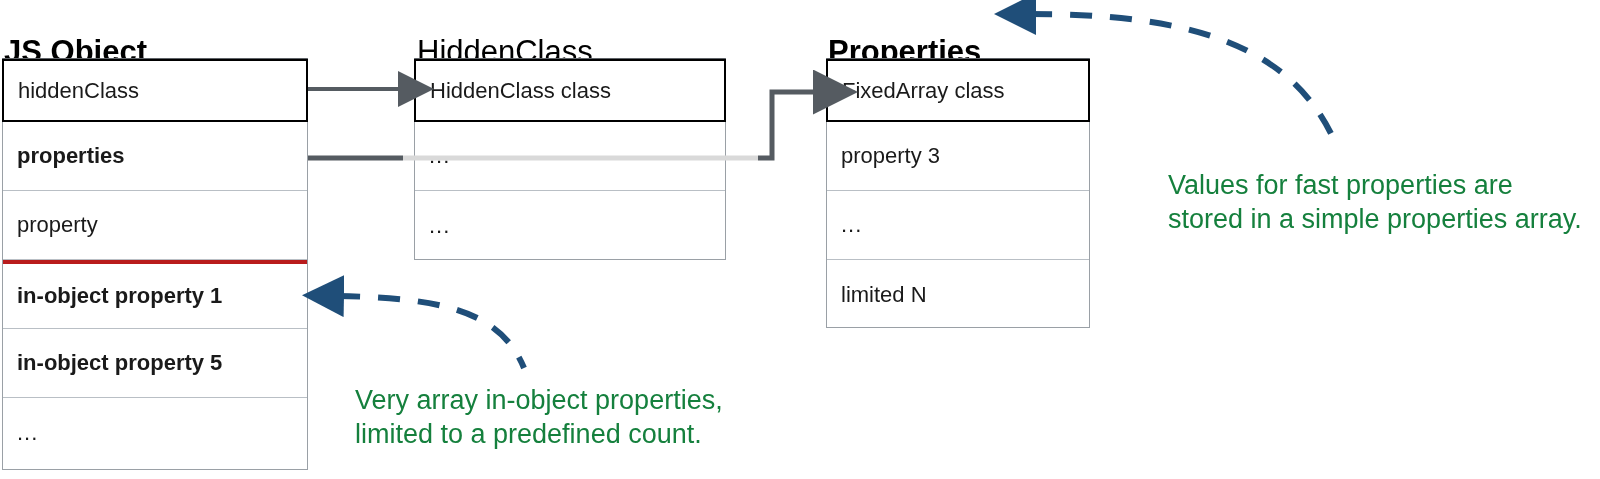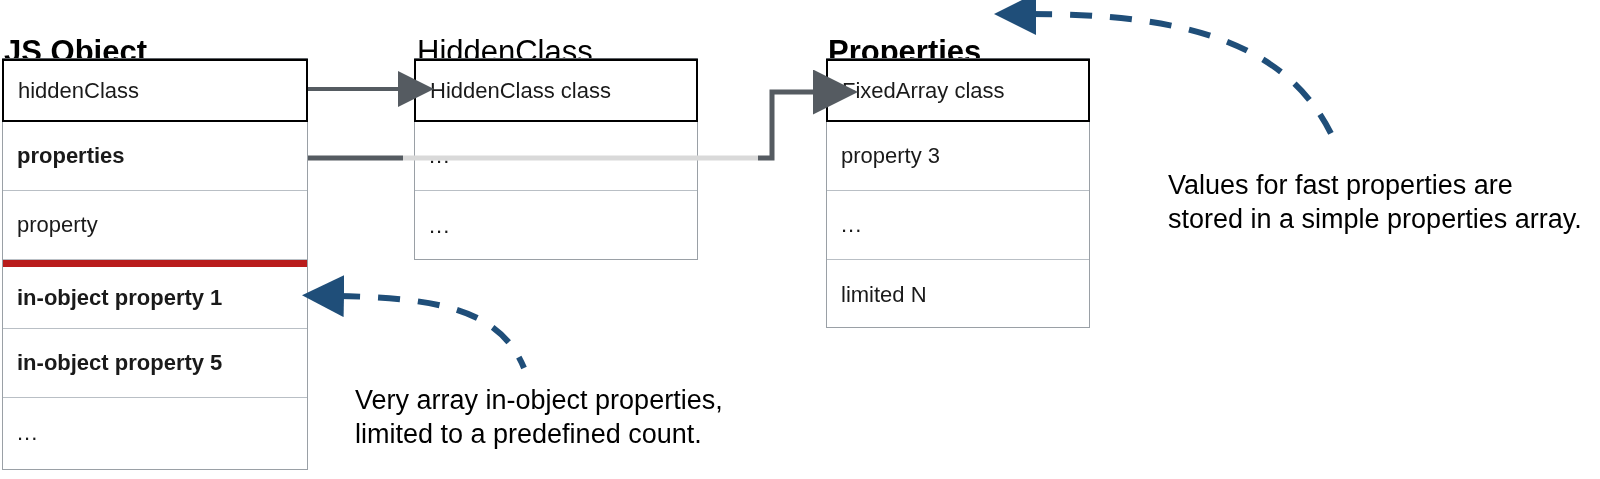--- a/index.html
+++ b/index.html
@@ -31,56 +31,56 @@
 
   
   .struct-box {
     position: absolute;
     box-sizing: border-box;
     background: #ffffff;
     border: 1px solid #9aa0a6;
     border-top: 2px solid #5f6368;
   }
   #box-js-object { left: 2px;   top: 58px; width: 306px; height: 412px; }
-  #box-hidden    { left: 414px; top: 58px; width: 284px; height: 202px; }
+  #box-hidden    { left: 414px; top: 58px; width: 312px; height: 202px; }
   #box-props     { left: 826px; top: 58px; width: 264px; height: 270px; }
 
   .struct-row {
     box-sizing: border-box;
     height: 69px;
     display: flex;
     align-items: center;
     padding-left: 14px;
     font-size: 22px;
     color: #1a1a1a;
     border-bottom: 1px solid #b9bfc5;
     position: relative;
   }
   .struct-row:last-child { border-bottom: none; }
   .struct-row.map-row {
     border: 2px solid #000000;
     margin: -1px -1px 0 -1px;
     height: 63px;
   }
-  .struct-row.heavy-top { border-top: 7px solid #b91c1c; }
+  .struct-row.heavy-top { border-top: 4px solid #b91c1c; }
   .struct-row.bold { font-weight: bold; }
   .struct-row.ellipsis { letter-spacing: 1px; }
 
   
   #connectors {
     position: absolute;
     left: 0; top: 0;
     width: 1600px; height: 479px;
     pointer-events: none;
   }
 
   
   .annotation {
     position: absolute;
-    color: #000000;
+    color: #15803d;
     font-size: 27px;
     line-height: 34px;
     white-space: pre-line;
   }
   #note-right  { left: 1168px; top: 168px; width: 420px; }
   #note-bottom { left: 355px;  top: 383px; width: 430px; }
 </style>
 </head>
 <body>
 

